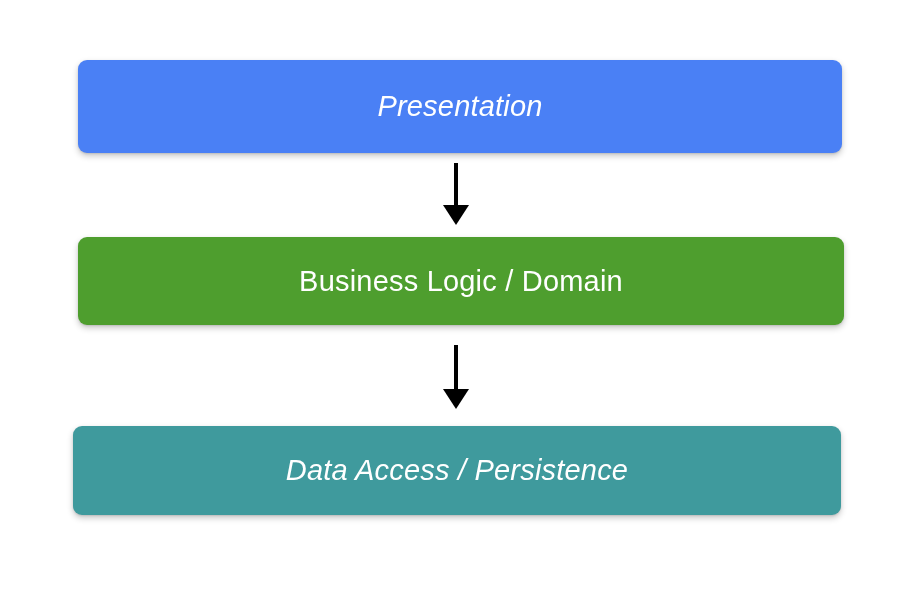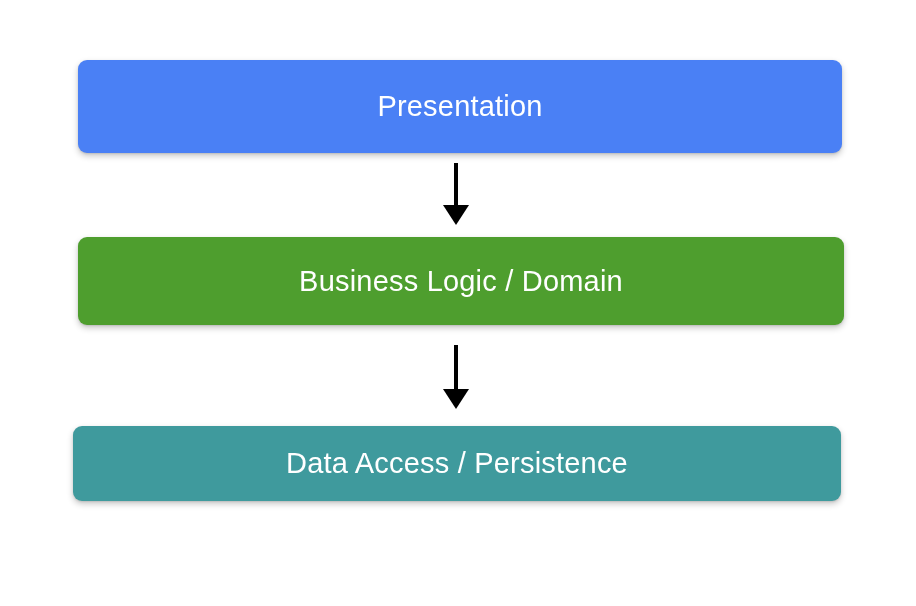--- a/index.html
+++ b/index.html
@@ -35,34 +35,36 @@
     line-height: 1;
     white-space: nowrap;
     text-align: center;
   }
   
   #box-presentation {
     left: 78px;
     top: 60px;
     width: 764px;
     height: 93px;
+    font-style: italic;
   }
   
   #box-business-logic {
     left: 78px;
     top: 237px;
     width: 766px;
     height: 88px;
   }
   
   #box-data-access {
     left: 73px;
     top: 426px;
     width: 768px;
-    height: 75px;
+    height: 89px;
+    font-style: italic;
   }
   .flow-arrow {
     position: absolute;
     left: 428px;
     width: 56px;
   }
   #arrow-presentation-to-business {
     top: 163px;
     height: 62px;
   }

